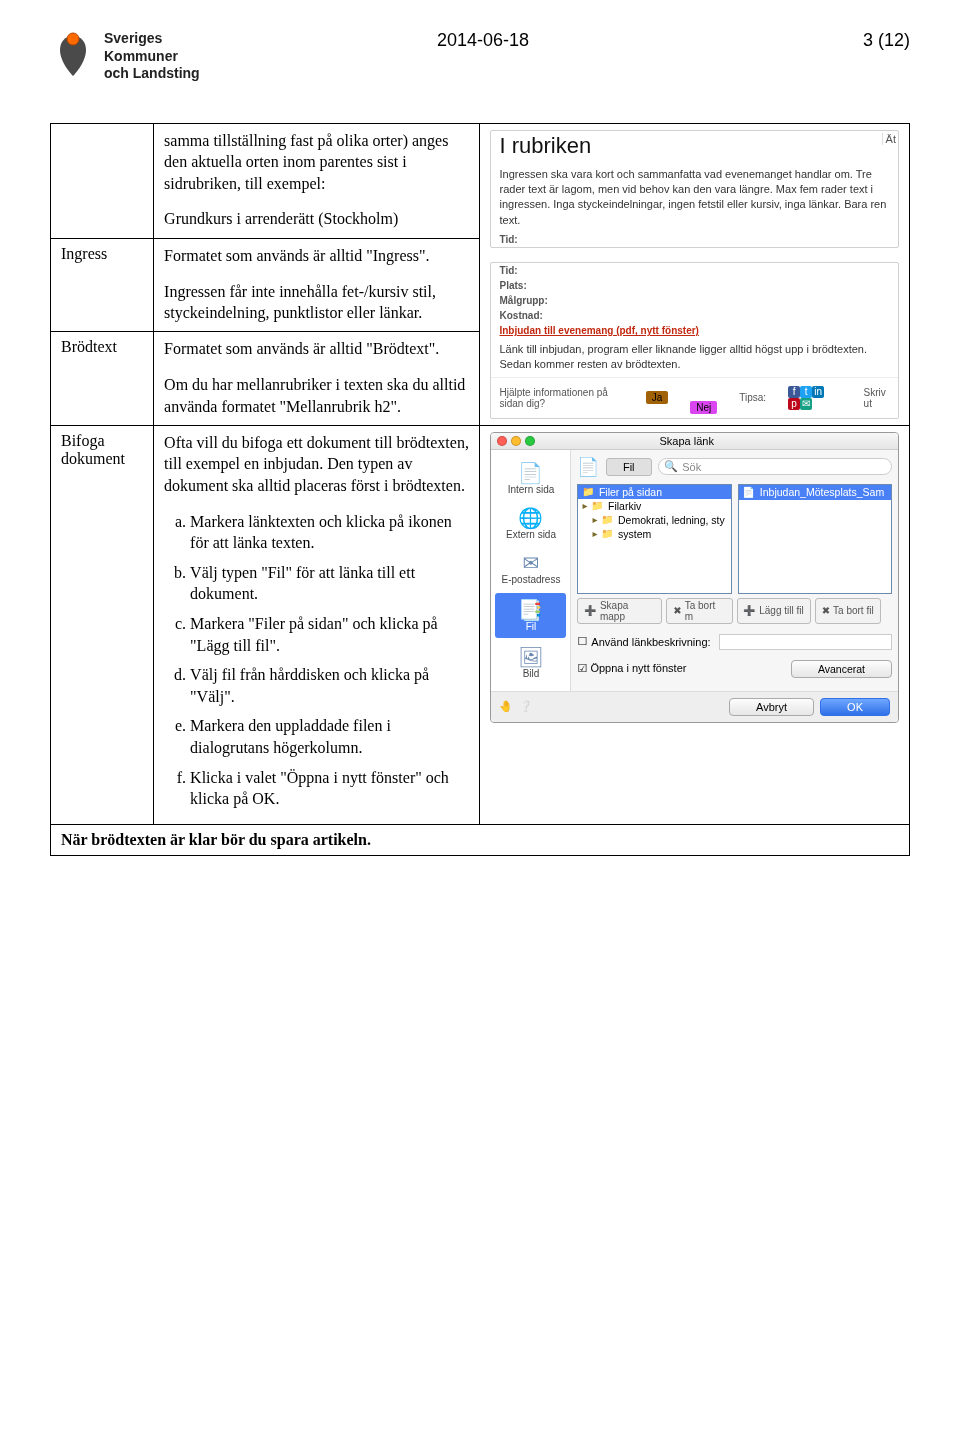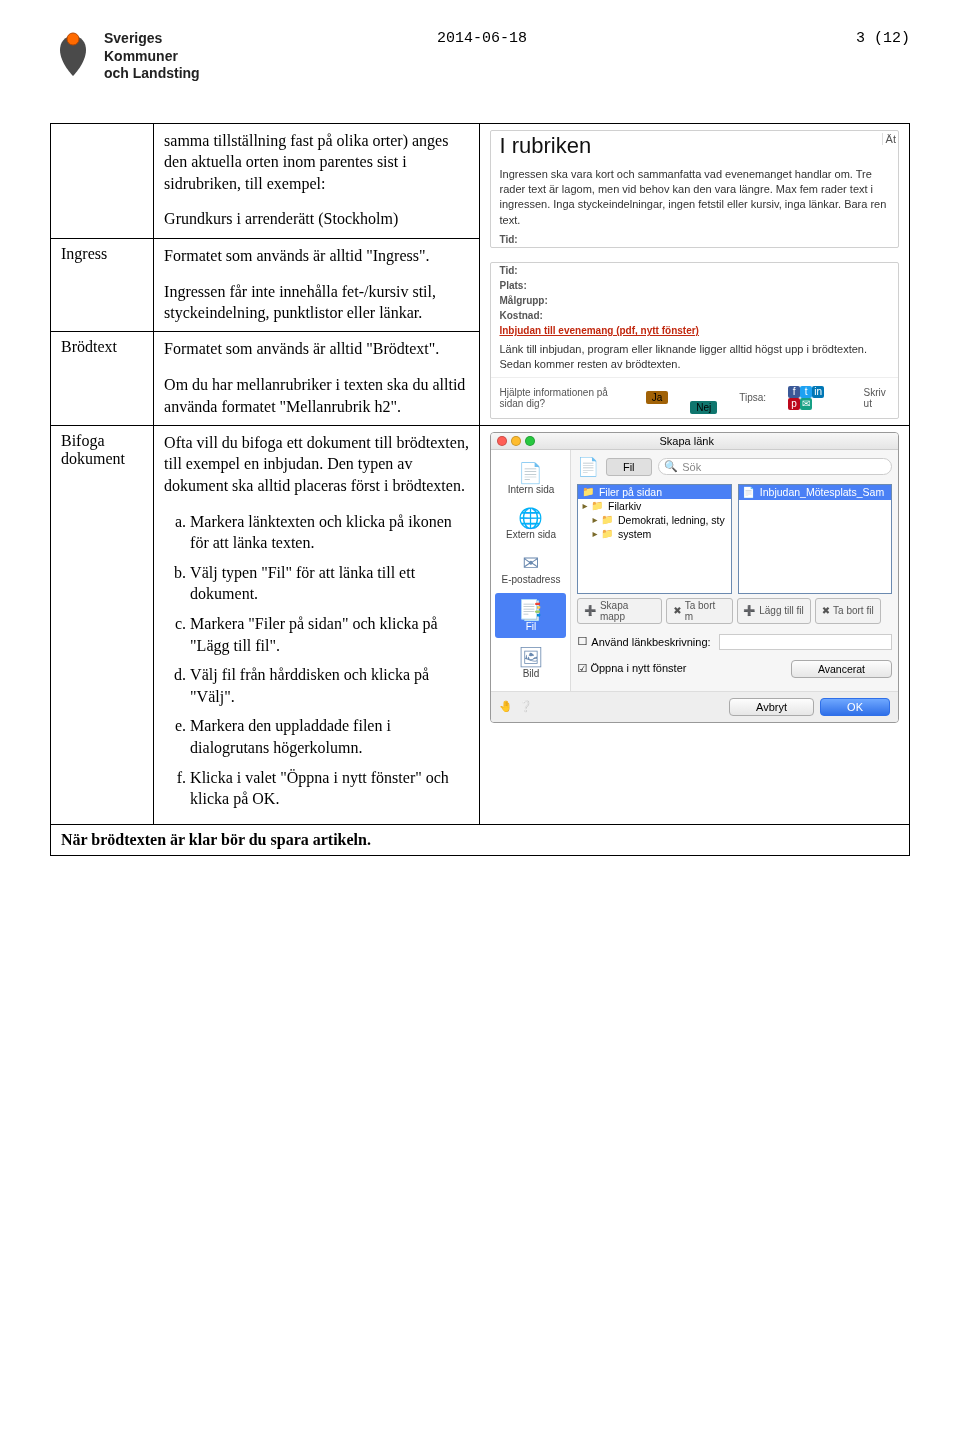--- a/index.html
+++ b/index.html
@@ -30,22 +30,22 @@
     font-size: 14px;
     line-height: 1.25;
     font-weight: 700;
     color: #222;
   }
   .header-right {
     margin-left: auto;
     display: flex;
     width: 55%;
     justify-content: space-between;
-    font-family: Liberation Mono, monospace;
-    font-size: 15px;
+    font-family: Liberation Sans, sans-serif;
+    font-size: 18px;
   }
   table.doc {
     border-collapse: collapse;
     width: 100%;
     table-layout: fixed;
   }
   table.doc td {
     border: 1px solid #000;
     vertical-align: top;
     padding: 6px 10px;
@@ -109,21 +109,21 @@
     font-size: 10px;
     color: #555;
   }
   .pill {
     display: inline-block;
     padding: 1px 6px;
     border-radius: 2px;
     font-size: 10px;
   }
   .pill.yellow { background: #a16207; color: #000; }
-  .pill.grey { background: #0f766e; color: #000; margin-top: 19px; }
+  .pill.grey { background: #d946ef; color: #000; margin-top: 19px; }
   .socials span {
     display: inline-block; width: 12px; height: 12px;
     font-size: 10px; text-align: center; line-height: 12px;
     color: #fff; border-radius: 2px;
   }
   .fb { background:#3b5998;} .tw{background:#1da1f2;} .li{background:#0077b5;}
   .pin{background:#bd081c;} .em{background:#16a085;}
   .at-col {
     float: right;
     width: 14px;

